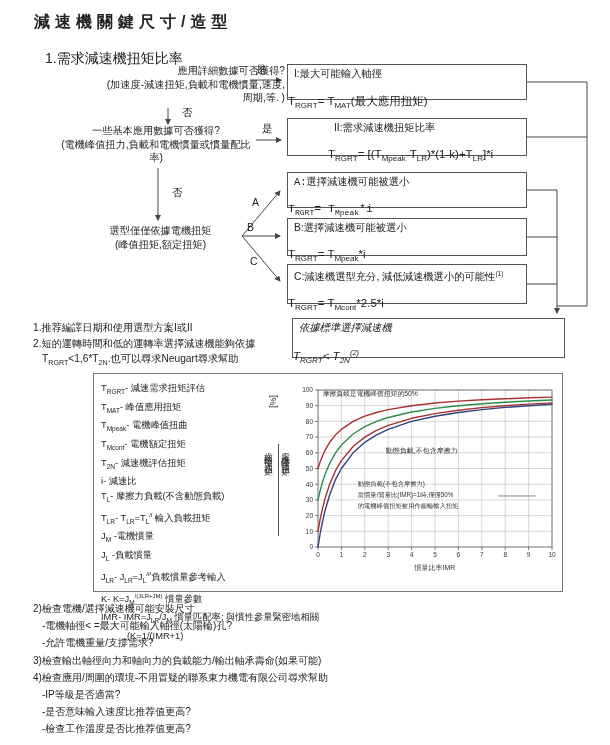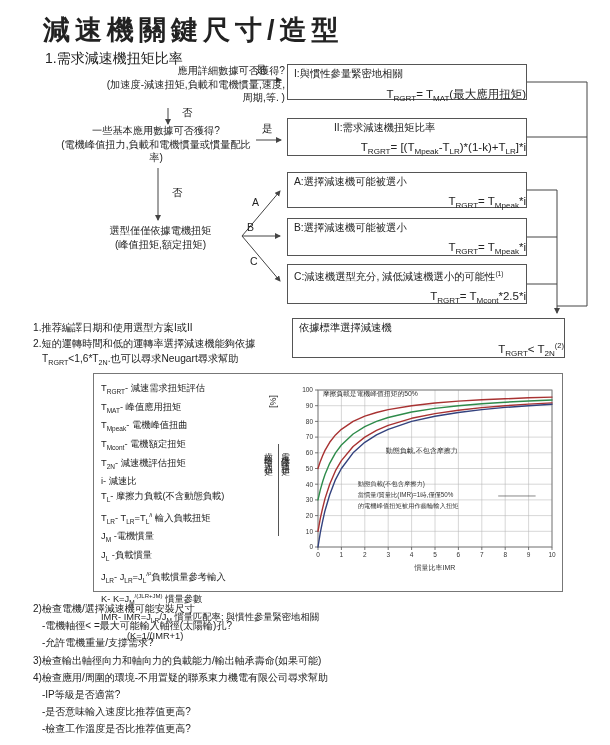--- a/index.html
+++ b/index.html
@@ -1,25 +1,25 @@
 <!DOCTYPE html>
 <html><head>
 <meta charset="utf-8">
 <style>
   html,body{margin:0;padding:0;}
   body{width:610px;height:745px;background:#fff;position:relative;overflow:hidden;
        font-family:"Liberation Sans","DejaVu Sans",sans-serif;color:#222;}
   .abs{position:absolute;}
-  .pgtitle{left:34px;top:12px;font-size:27px;font-weight:bold;letter-spacing:5px;margin-left:9px;}
+  .pgtitle{left:34px;top:12px;font-size:16px;font-weight:bold;letter-spacing:5px;}
   .sec{left:45px;top:50px;font-size:14px;}
   .dblock{text-align:center;font-size:10.2px;line-height:13.5px;}
   .lbl{position:absolute;font-size:10.5px;}
   .fbox{position:absolute;border:1px solid #555;background:#fff;box-sizing:border-box;}
   .fbox .bt{font-size:10.3px;padding:3px 0 0 6px;line-height:12px;}
-  .fbox .bf{font-size:11.5px;text-align:right;margin-top:7px;}
+  .fbox .bf{font-size:11.5px;text-align:left;margin-top:14px;}
   sub{font-size:0.7em;}
   sup{font-size:0.65em;}
   .notes{left:33px;top:320px;width:265px;font-size:10.2px;line-height:15.5px;}
   .notes .ind{padding-left:9px;}
   .legendbox{left:93px;top:373px;width:470px;height:219px;border:1px solid #777;background:#fff;box-sizing:border-box;}
   .lrow{font-size:9.3px;line-height:14.8px;white-space:nowrap;}
   .lrow.ind{padding-left:26px;}
   .legend-list{position:absolute;left:101px;top:381px;}
   .chartwrap{left:265px;top:380px;width:296px;height:212px;}
   .ylpct{left:268px;top:408px;font-size:9px;transform:rotate(-90deg);transform-origin:left top;}
@@ -81,40 +81,40 @@
 
 <div class="abs dblock" style="left:88px;top:224px;width:145px;">
   <div>選型僅僅依據電機扭矩</div>
   <div>(峰值扭矩,額定扭矩)</div>
 </div>
 <span class="lbl" style="left:252px;top:196px;">A</span>
 <span class="lbl" style="left:247px;top:221px;">B</span>
 <span class="lbl" style="left:250px;top:255px;">C</span>
 
 <div class="fbox" style="left:287px;top:64px;width:240px;height:36px;">
-  <div class="bt">I:與慣性參量緊密地相關</div>
+  <div class="bt">I:最大可能輸入軸徑</div>
   <div class="bf">T<sub>RGRT</sub>= T<sub>MAT</sub>(最大應用扭矩)</div>
 </div>
 <div class="fbox" style="left:287px;top:118px;width:240px;height:38px;padding-left:40px;">
   <div class="bt">II:需求減速機扭矩比率</div>
   <div class="bf">T<sub>RGRT</sub>= [(T<sub>Mpeak</sub>-T<sub>LR</sub>)*(1-k)+T<sub>LR</sub>]*i</div>
 </div>
-<div class="fbox" style="left:287px;top:172px;width:240px;height:36px;">
+<div class="fbox" style="left:287px;top:172px;width:240px;height:36px;font-family:Liberation Mono, monospace;">
   <div class="bt">A:選擇減速機可能被選小</div>
   <div class="bf">T<sub>RGRT</sub>= T<sub>Mpeak</sub>*i</div>
 </div>
 <div class="fbox" style="left:287px;top:218px;width:240px;height:38px;">
   <div class="bt">B:選擇減速機可能被選小</div>
   <div class="bf">T<sub>RGRT</sub>= T<sub>Mpeak</sub>*i</div>
 </div>
 <div class="fbox" style="left:287px;top:264px;width:240px;height:40px;">
   <div class="bt">C:減速機選型充分, 減低減速機選小的可能性<sup>(1)</sup></div>
   <div class="bf">T<sub>RGRT</sub>= T<sub>Mcont</sub>*2.5*i</div>
 </div>
-<div class="fbox" style="left:292px;top:318px;width:273px;height:40px;">
+<div class="fbox" style="left:292px;top:318px;width:273px;height:40px;font-style:italic;">
   <div class="bt">依據標準選擇減速機</div>
   <div class="bf">T<sub>RGRT</sub>&lt; T<sub>2N</sub><sup>(2)</sup></div>
 </div>
 
 <div class="abs notes">
   <div>1.推荐編譯日期和使用選型方案I或II</div>
   <div>2.短的運轉時間和低的運轉率選擇減速機能夠依據</div>
   <div class="ind">T<sub>RGRT</sub>&lt;1,6*T<sub>2N</sub>.也可以尋求Neugart尋求幫助</div>
 </div>
 

